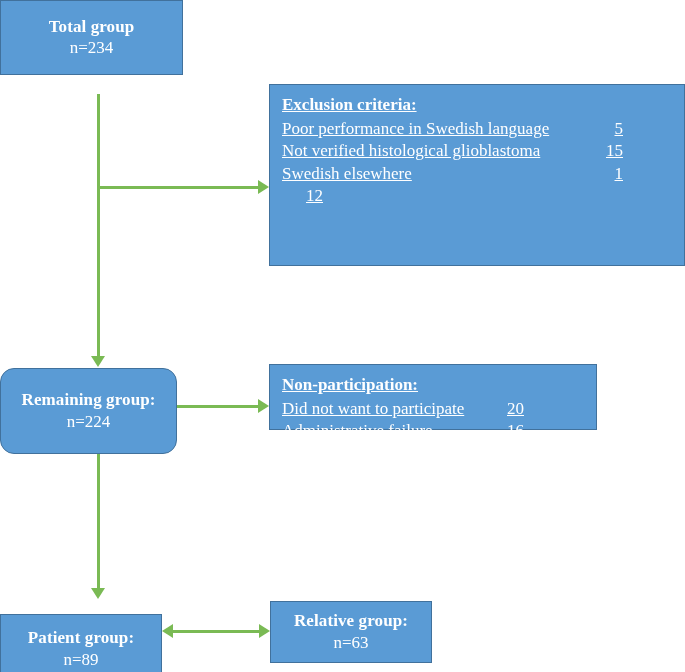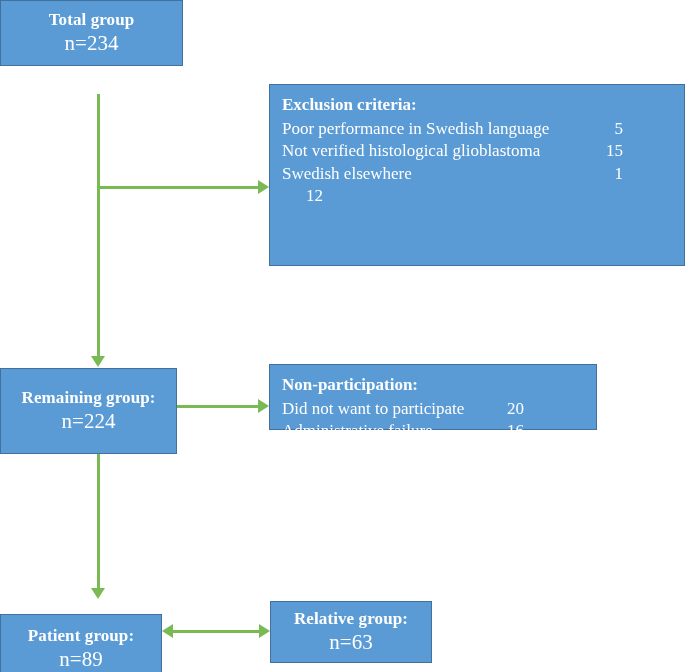--- a/index.html
+++ b/index.html
@@ -31,27 +31,28 @@
     justify-content: center;
     text-align: center;
   }
   .node-title {
     font-weight: bold;
     font-size: 17px;
     line-height: 1.25;
     letter-spacing: .1px;
   }
   .node-count {
-    font-size: 21px;
+    font-size: 17px;
     line-height: 1.3;
   }
 
   
   .list-box {
     padding: 9px 13px 9px 12px;
+    text-decoration: underline;
   }
   .list-heading {
     font-weight: bold;
     font-size: 17px;
     line-height: 1.33;
     margin-bottom: 1px;
   }
   .list-row {
     display: flex;
     font-size: 17px;
@@ -99,21 +100,21 @@
     border-top: 7px solid transparent;
     border-bottom: 7px solid transparent;
     border-right: 11px solid #7aba54;
   }
 </style>
 </head>
 <body>
 
 <div id="flow-canvas">
 
-  <div class="node node-centered" id="total-group-box" style="left:0px; top:0px; width:183px; height:66px;">
+  <div class="node node-centered" id="total-group-box" style="left:0px; top:0px; width:183px; height:75px;">
     <div class="node-title">Total group</div>
     <div class="node-count">n=234</div>
   </div>
 
   <div class="node list-box" id="exclusion-box" style="left:269px; top:84px; width:416px; height:182px;">
     <div class="list-heading">Exclusion criteria:</div>
 
     <div class="list-row">
       <span class="list-label">Poor performance in Swedish language</span>
       <span class="list-value">5</span>
@@ -137,21 +138,21 @@
     <div class="list-row">
       <span class="list-label">Did not want to participate</span>
       <span class="list-value">20</span>
     </div>
     <div class="list-row">
       <span class="list-label">Administrative failure</span>
       <span class="list-value">16</span>
     </div>
   </div>
 
-  <div class="node node-centered" id="remaining-group-box" style="left:0px; top:368px; width:177px; height:86px;">
+  <div class="node node-centered" id="remaining-group-box" style="left:0px; top:368px; width:177px; height:86px;border-radius:14px;">
     <div class="node-title">Remaining group:</div>
     <div class="node-count">n=224</div>
   </div>
 
   <div class="node node-centered" id="patient-group-box" style="left:0px; top:614px; width:162px; height:70px;">
     <div class="node-title">Patient group:</div>
     <div class="node-count">n=89</div>
   </div>
 
   <div class="node node-centered" id="relative-group-box" style="left:270px; top:601px; width:162px; height:62px;">

